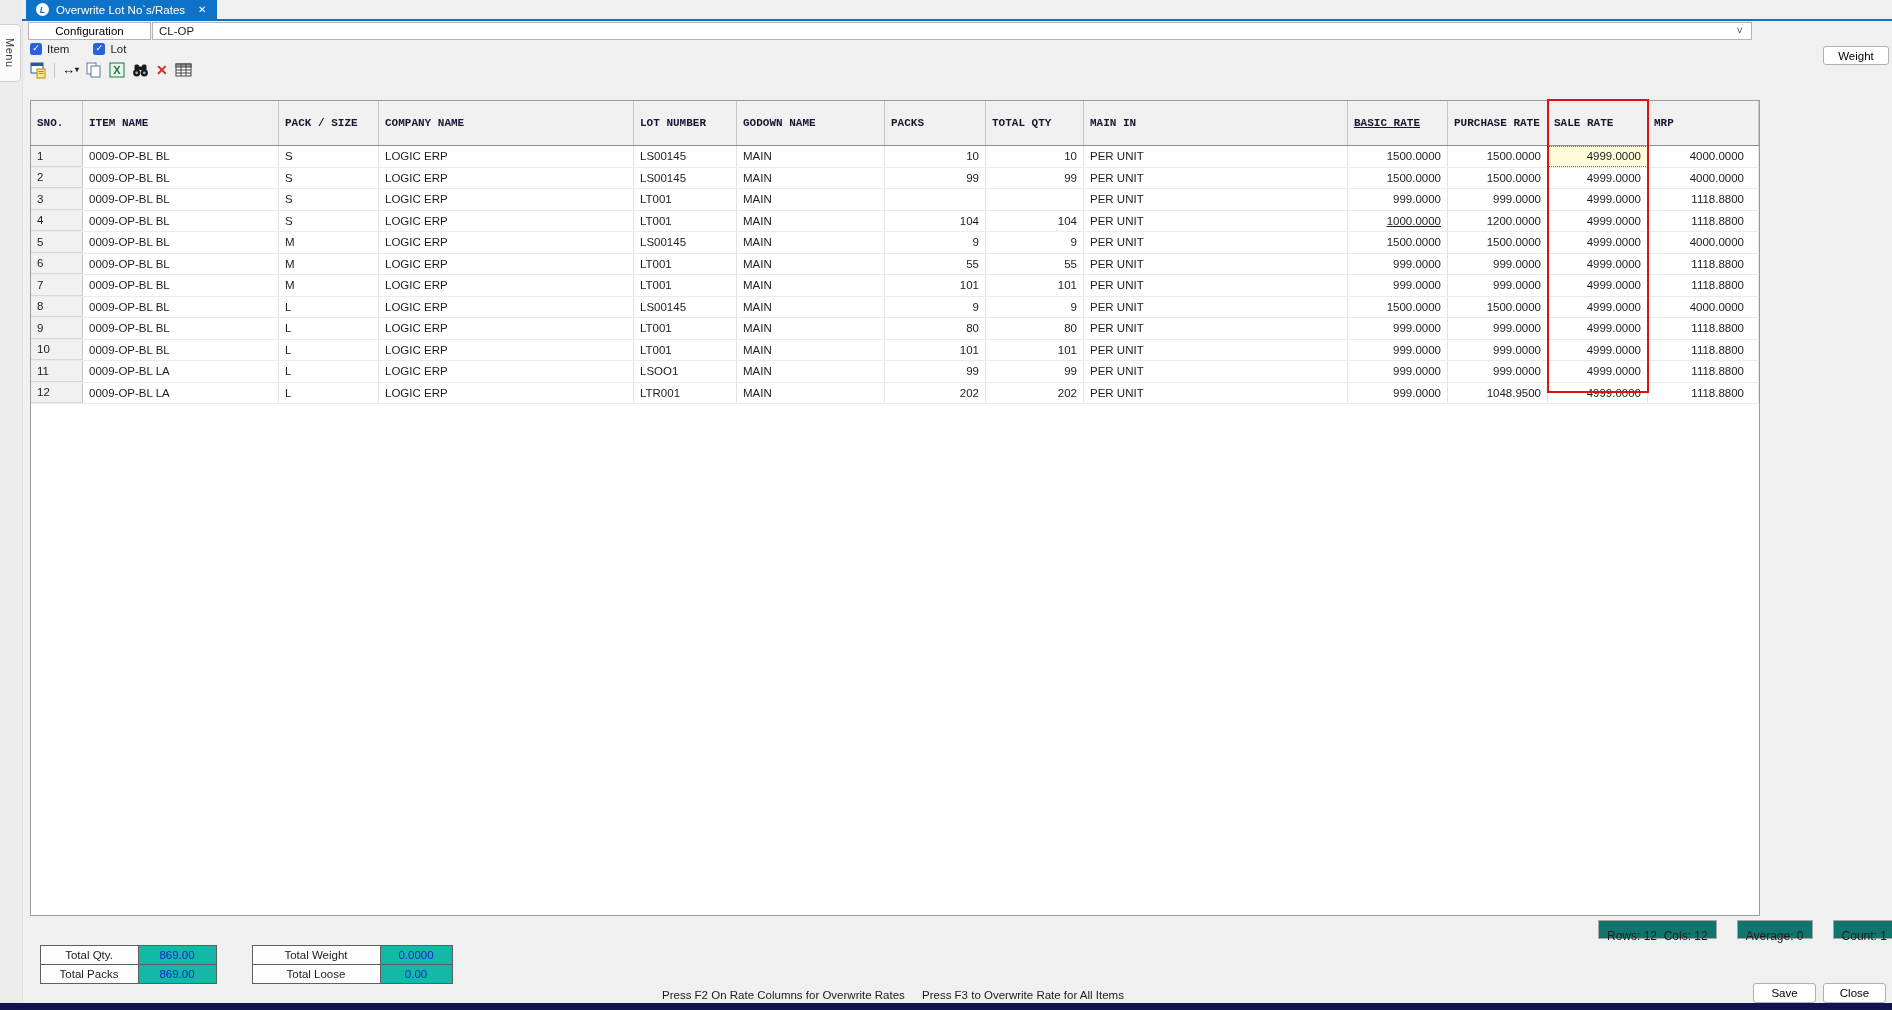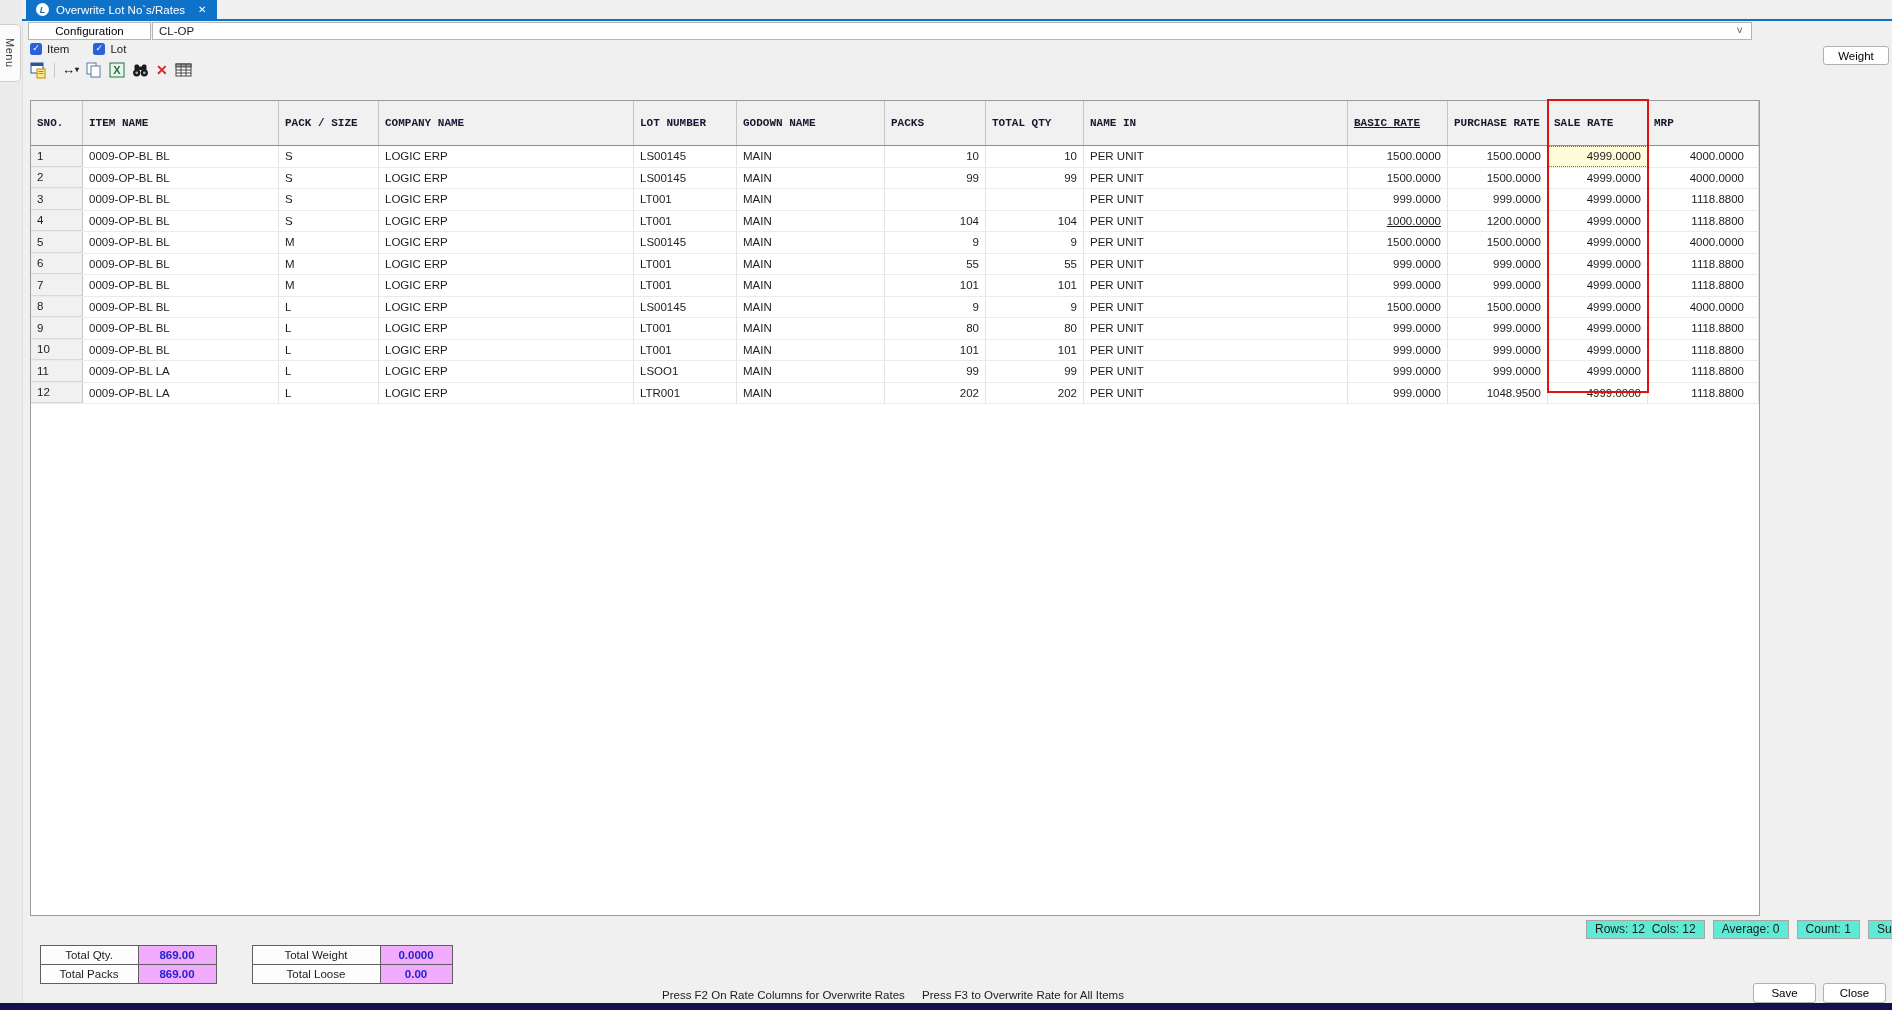--- a/index.html
+++ b/index.html
@@ -54,31 +54,31 @@
       white-space:nowrap;overflow:hidden;flex:0 0 auto;}
   .gc.num{justify-content:flex-end;}
   .gc.sno{background:#f1f1f1;border-right:1px solid #c6c6c6;border-bottom:1px solid #d8d8d8;}
   .gc.mrp{padding-right:14px;}
   .gc.sel{background:#fdfbd8;border-top:1px dotted #707070;border-bottom:1px dotted #707070;}
   .redbox{position:absolute;left:1547px;top:99px;width:102px;height:294px;border:2px solid #e01111;box-sizing:border-box;
           pointer-events:none;}
 
   
   .stats{position:absolute;left:1578px;top:920px;display:flex;}
-  .sbox{border:1px solid #a6a6a6;background:#5eead4;height:19px;line-height:17px;box-sizing:border-box;
-        padding:0 8px;font-size:12px;margin-left:8px;white-space:pre;}
+  .sbox{border:1px solid #a6a6a6;background:#0f766e;height:19px;line-height:17px;box-sizing:border-box;
+        padding:7px 8px;font-size:12px;margin-left:20px;white-space:pre;}
 
   
   .totals{position:absolute;left:40px;top:945px;display:flex;gap:36px;}
   .ttable{display:grid;grid-template-rows:19px 19px;}
   .t1{grid-template-columns:98px 78px;}
   .t2{grid-template-columns:128px 72px;}
   .tcell{border:1px solid #5f5f5f;margin:-0.5px;background:#fdfdfd;display:flex;align-items:center;justify-content:center;
          font-size:11.5px;box-sizing:border-box;}
-  .tval{color:#1f1fd1;background:#f0abfc;font-weight:bold;}
+  .tval{color:#1f1fd1;background:#14b8a6;}
 
   
   .hintf2{position:absolute;left:662px;top:989px;font-size:11.5px;}
   .hintf3{position:absolute;left:922px;top:989px;font-size:11.5px;}
   .fbtn{position:absolute;top:983px;width:63px;height:20px;background:#fff;border:1px solid #b0b0b0;border-radius:3px;
         font-size:11.5px;font-family:inherit;cursor:pointer;padding:0;}
   .save{left:1753px;} .closeb{left:1823px;}
   .navy{position:absolute;left:0;bottom:0;width:1892px;height:7px;background:#12124e;}
 </style>
 </head>
@@ -169,21 +169,21 @@
   <div class="grid">
     <div class="ghead">
         <div class="hc" style="width: 52px;">SNO.</div>
         <div class="hc" style="width: 196px;">ITEM NAME</div>
         <div class="hc" style="width: 100px;">PACK / SIZE</div>
         <div class="hc" style="width: 255px;">COMPANY NAME</div>
         <div class="hc" style="width: 103px;">LOT NUMBER</div>
         <div class="hc" style="width: 148px; font-family: Liberation Mono, monospace;">GODOWN NAME</div>
         <div class="hc" style="width: 101px;">PACKS</div>
         <div class="hc" style="width: 98px;">TOTAL QTY</div>
-        <div class="hc" style="width: 264px;">NAME IN</div>
+        <div class="hc" style="width: 264px;">MAIN IN</div>
         <div class="hc" style="width: 100px; text-decoration: underline;">BASIC RATE</div>
         <div class="hc" style="width: 100px;">PURCHASE RATE</div>
         <div class="hc" style="width: 100px;">SALE RATE</div>
         <div class="hc" style="width: 111px;">MRP</div>
       </div>
     <div>
         <div class="grow">
           <div class="gc sno" style="width: 52px;">1</div>
           <div class="gc" style="width: 196px;">0009-OP-BL BL</div>
           <div class="gc" style="width: 100px;">S</div>

